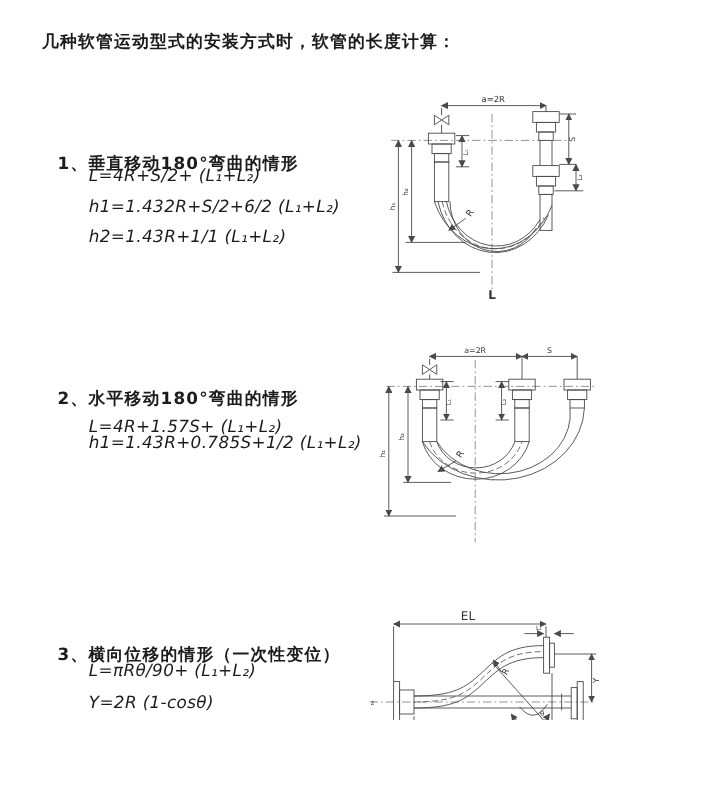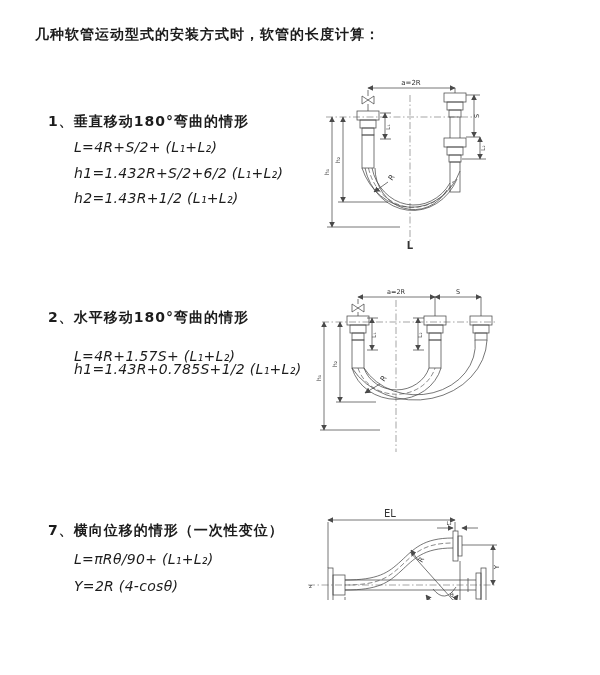--- a/index.html
+++ b/index.html
@@ -1,19 +1,19 @@
 <!DOCTYPE html>
 <html><head>
 <meta charset="utf-8">
 <style>
   html,body{margin:0;padding:0;background:#ffffff;}
   .page{position:relative;width:600px;height:600px;background:#ffffff;overflow:hidden;
         font-family:"DejaVu Sans","Liberation Sans",sans-serif;color:#1c1c1c;}
   .title{position:absolute;left:35px;top:26px;font-size:14px;font-weight:bold;letter-spacing:1px;}
-  .heading{position:absolute;left:48px;font-size:14px;font-weight:bold;letter-spacing:1px;}
+  .heading{position:absolute;left:48px;font-size:14px;font-weight:bold;letter-spacing:1px;margin-top:15px;}
   .formula{position:absolute;left:74px;font-size:14px;letter-spacing:0.3px;font-style:italic;}
   .d{position:absolute;}
   .d1{left:310px;top:75px;}
   .d2{left:310px;top:280px;}
   .d3{left:300px;top:505px;}
   svg{overflow:visible;}
   .ln{stroke:#4a4a4a;stroke-width:0.75;fill:none;}
   .cl{stroke:#6a6a6a;stroke-width:0.6;fill:none;stroke-dasharray:7 2.5 1.5 2.5;}
   .dsh{stroke:#4a4a4a;stroke-width:0.65;fill:none;stroke-dasharray:5 2.5;}
   .svgtxt{fill:#333;font-family:"DejaVu Sans",sans-serif;}
@@ -21,29 +21,29 @@
 </head>
 <body>
 
 <div class="page">
 
   <div class="title">几种软管运动型式的安装方式时，软管的长度计算：</div>
 
   <div class="heading" style="top:113px">1、垂直移动180°弯曲的情形</div>
   <div class="formula" style="top:139px">L=4R+S/2+ (L₁+L₂)</div>
   <div class="formula" style="top:165px">h1=1.432R+S/2+6/2 (L₁+L₂)</div>
-  <div class="formula" style="top:190px">h2=1.43R+1/2 (L₁+L₂)</div>
+  <div class="formula" style="top:190px">h2=1.43R+1/1 (L₁+L₂)</div>
 
   <div class="heading" style="top:309px">2、水平移动180°弯曲的情形</div>
   <div class="formula" style="top:348px">L=4R+1.57S+ (L₁+L₂)</div>
   <div class="formula" style="top:361px">h1=1.43R+0.785S+1/2 (L₁+L₂)</div>
 
-  <div class="heading" style="top:522px">7、横向位移的情形（一次性变位）</div>
+  <div class="heading" style="top:522px">3、横向位移的情形（一次性变位）</div>
   <div class="formula" style="top:551px">L=πRθ/90+ (L₁+L₂)</div>
-  <div class="formula" style="top:578px">Y=2R (4-cosθ)</div>
+  <div class="formula" style="top:578px">Y=2R (1-cosθ)</div>
 
   <svg class="d d1" width="290" height="180" viewBox="0 0 290 180">
     <defs>
       <marker id="ah" viewBox="0 0 10 10" refX="9" refY="5" markerWidth="8" markerHeight="8" orient="auto-start-reverse">
           <path d="M0,0 L10,5 L0,10 z" fill="#4a4a4a"></path>
         </marker>
       <pattern id="braid" width="3.5" height="3.5" patternUnits="userSpaceOnUse">
         <path d="M0 3.5 L3.5 0 M0 0 L3.5 3.5" stroke="#8f8f8f" stroke-width="0.5" fill="none"></path>
       </pattern>
     </defs>

